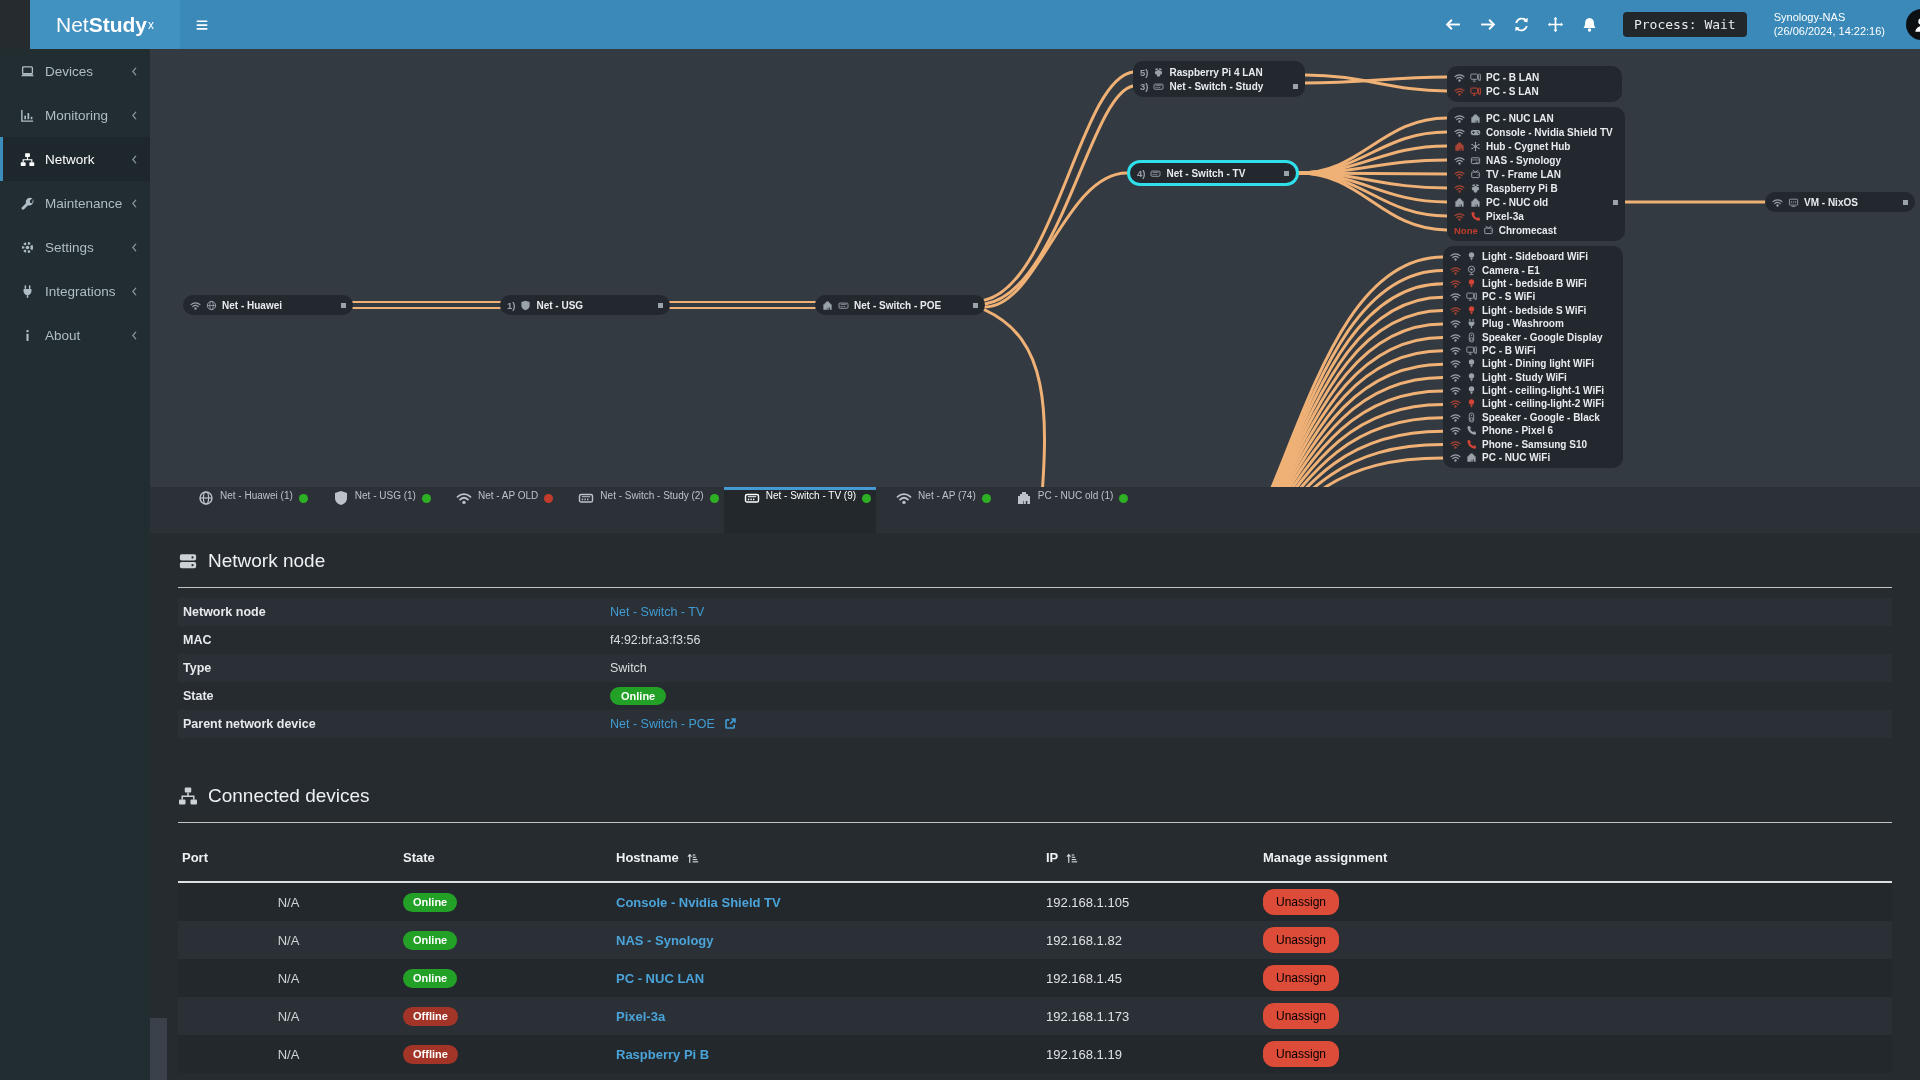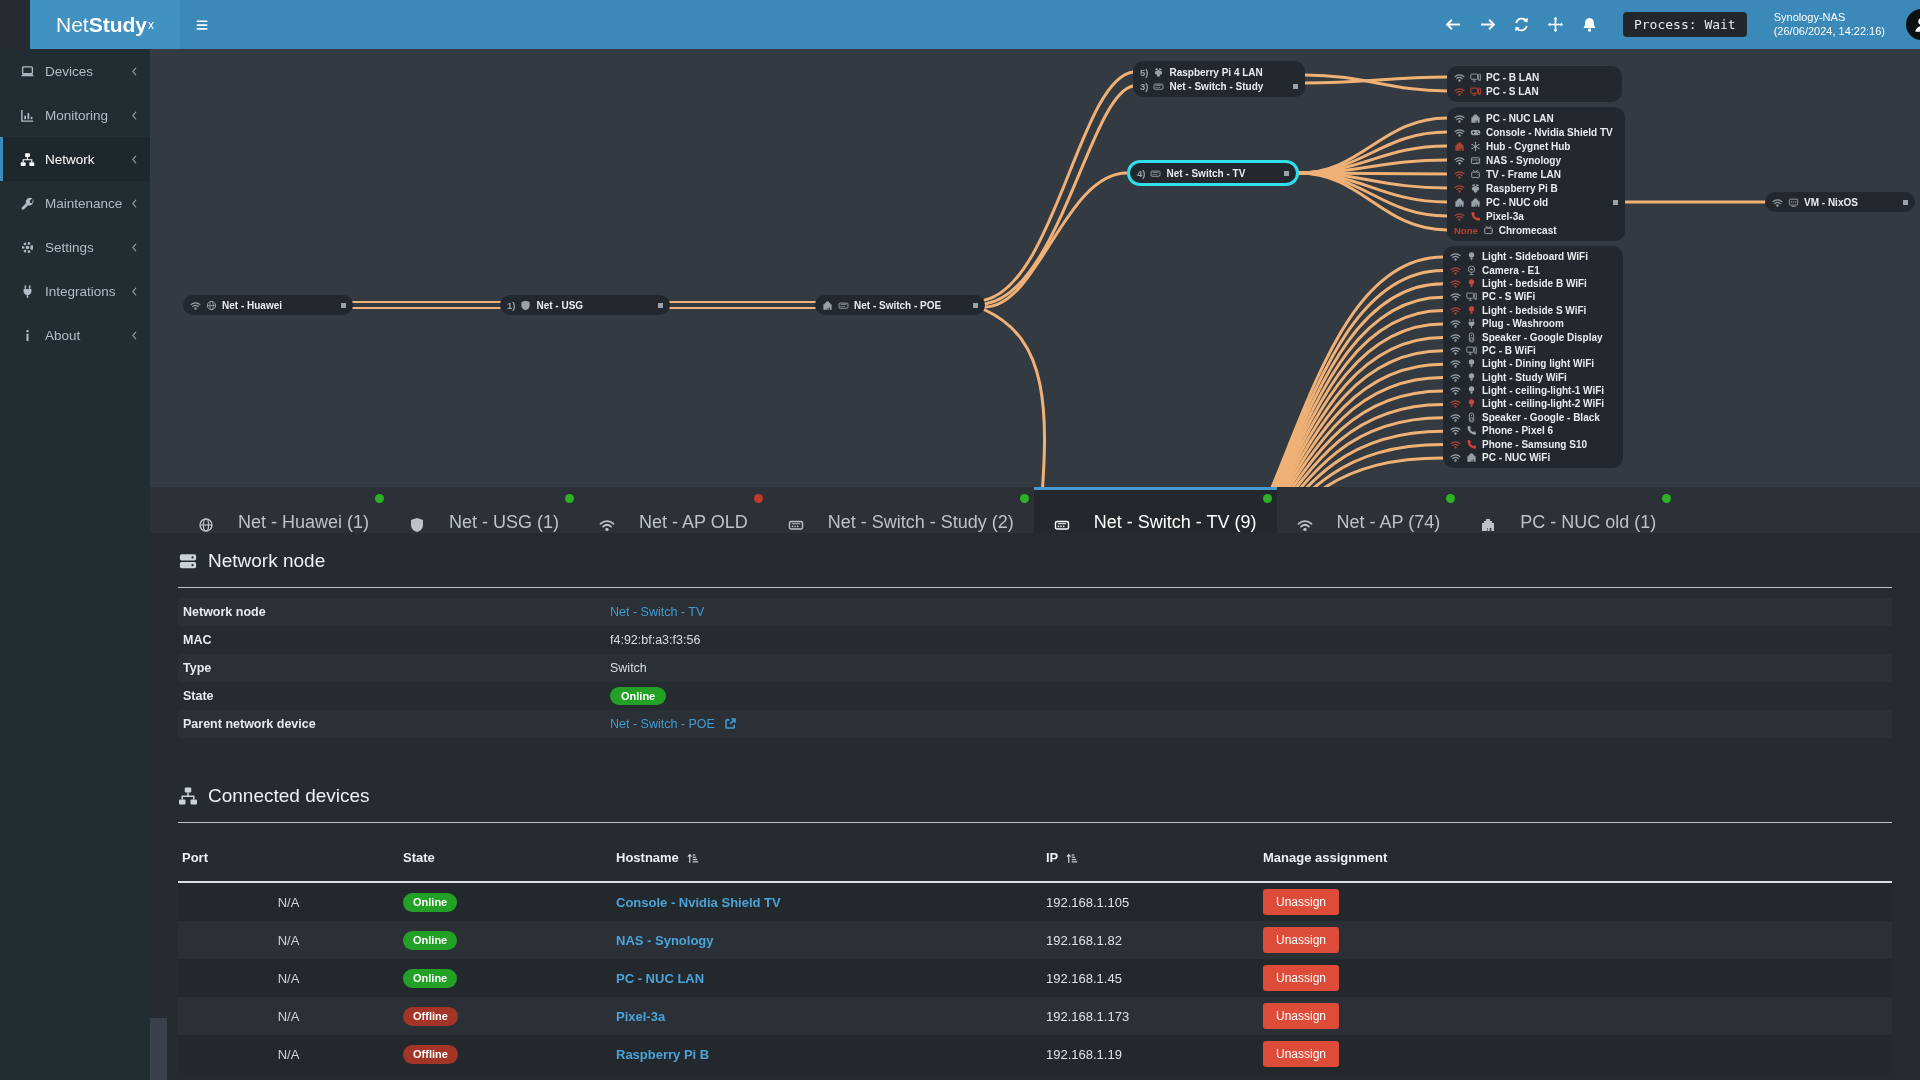--- a/index.html
+++ b/index.html
@@ -49,21 +49,21 @@
   .pfx.red { color:#c23c2b; }
   .lbl { color:#e9ecef; font-size:10px; font-weight:bold; }
   .handle { display:none; margin-left:auto; width:5px; height:5px; background:#9aa2aa; flex:0 0 auto; }
   .handle.on { display:block; }
   .chain > div:nth-of-type(1) { left:33px; top:246px; width:170px; }
   .chain > div:nth-of-type(2) { left:350px; top:246px; width:170px; }
   .chain > div:nth-of-type(3) { left:665px; top:246px; width:170px; }
 
   
   .tabbar { position:absolute; left:150px; top:487px; width:1770px; height:46px; background:#2c3137; display:flex; padding-left:28px; z-index:10; }
-  .tab { position:relative; display:flex; align-items:flex-end; gap:24px; padding:0 20px; font-size:18px; color:#bcc2c8; border-top:3px solid transparent; cursor:pointer; white-space:nowrap; }
+  .tab { position:relative; display:flex; align-items:flex-start; gap:6px; padding:0 20px; font-size:10px; color:#bcc2c8; border-top:3px solid transparent; cursor:pointer; white-space:nowrap; }
   .tab.active { background:#23282c; border-top-color:#459bd1; color:#fff; }
   .tic { width:16px; height:16px; flex:0 0 auto; }
   .dot { position:absolute; top:4px; right:5px; width:9px; height:9px; border-radius:50%; }
   .dot.green { background:#2db024; } .dot.red { background:#c23c2b; }
 
   
   .card { position:absolute; left:150px; top:533px; width:1770px; height:547px; background:#262b30; padding:16px 28px 0 28px; }
   .section-head { display:flex; align-items:center; gap:10px; color:#eef1f4; font-size:19px; height:24px; }
   .section-head svg { width:20px; height:20px; color:#ccd3d8; flex:0 0 auto; }
   .hr { border:none; border-top:1px solid rgba(255,255,255,0.72); margin:14px 0 10px 0; }
@@ -81,21 +81,21 @@
   .sorticon { width:13px; height:13px; margin-left:7px; color:#d2d7da; }
   .trow { display:grid; grid-template-columns:221px 213px 430px 217px 1fr; align-items:center; height:38px; font-size:13px; }
   .trow:nth-of-type(odd) { background:#23282d; }
   .trow:nth-of-type(even) { background:#2a3036; }
   .c-port { text-align:center; color:#ccd2d6; }
   .c-state,.c-host,.c-ip,.c-act { padding-left:4px; }
   .pill { display:inline-block; font-weight:bold; font-size:11px; color:#fff; padding:3.5px 10px; border-radius:10px; }
   .pill.online { background:#23a127; } .pill.offline { background:#a23527; }
   .hostlink { color:#4aa4d9; font-weight:bold; cursor:pointer; }
   .c-ip { color:#dfe3e6; }
-  .unassign { background:#dd4b39; color:#ffffff; border:none; border-radius:3px; font-size:12px; padding:6px 13px; font-family:inherit; cursor:pointer; }
+  .unassign { background:#dd4b39; color:#000000; border:none; border-radius:11px; font-size:12px; padding:6px 13px; font-family:inherit; cursor:pointer; }
 </style>
 </head>
 <body>
 
 <svg width="0" height="0" style="position:absolute">
   <defs>
     <symbol id="i-wifi" viewBox="0 0 16 16">
         <path d="M1.5 6.8C5.2 3.2 10.8 3.2 14.5 6.8" stroke="currentColor" stroke-width="1.8" fill="none" stroke-linecap="round"></path>
         <path d="M4 9.6C6.4 7.4 9.6 7.4 12 9.6" stroke="currentColor" stroke-width="1.8" fill="none" stroke-linecap="round"></path>
         <circle cx="8" cy="12.4" r="1.7" fill="currentColor"></circle>

